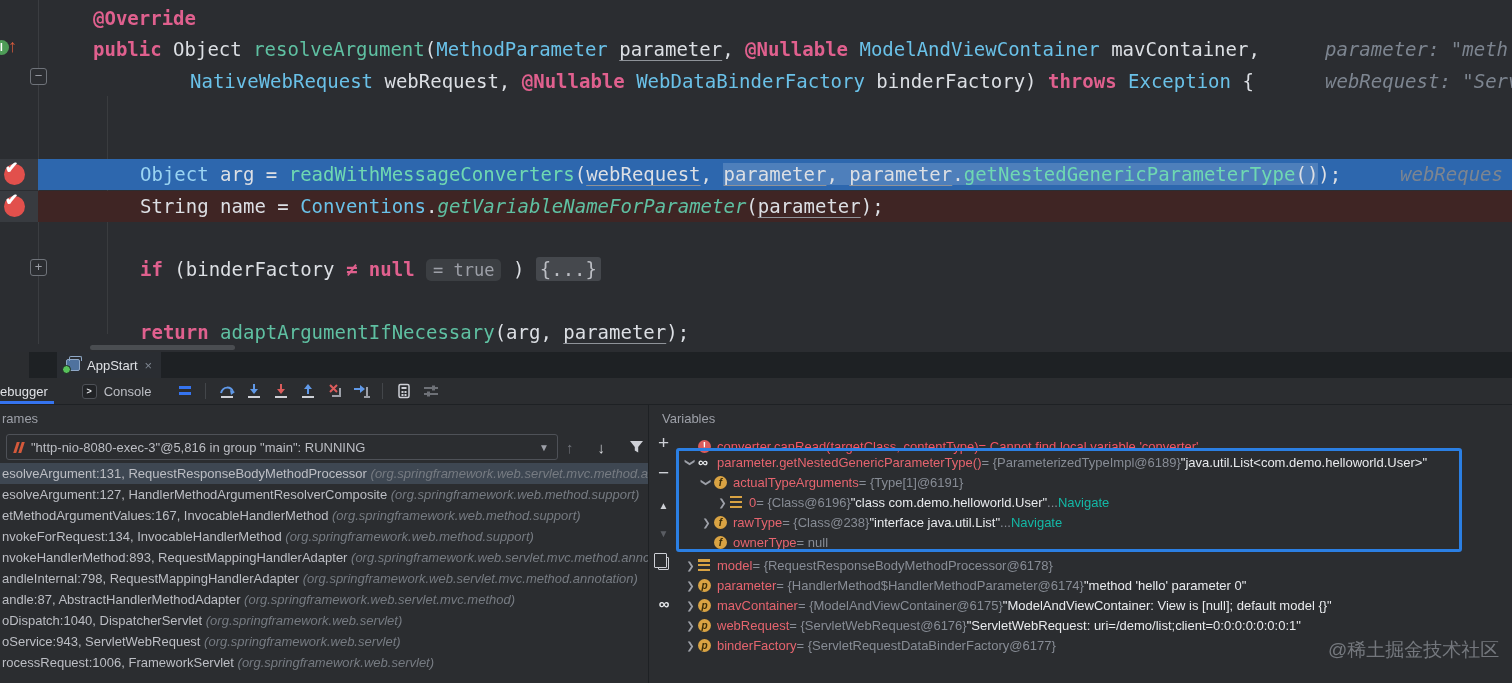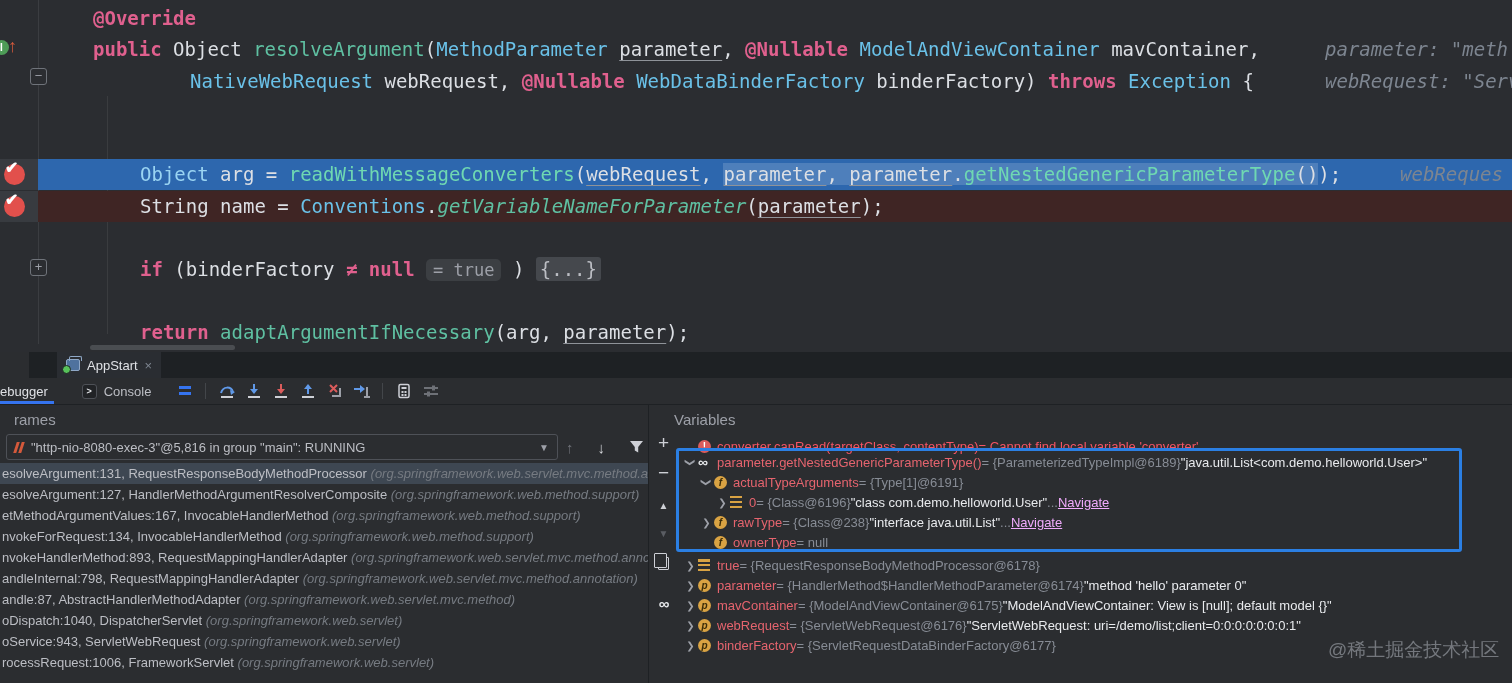--- a/index.html
+++ b/index.html
@@ -51,21 +51,21 @@
   .dbg-tab { position:relative; height:100%; display:flex; align-items:center; color:#DFE1E5; font-size:13px; padding-right:12px; }
   .dbg-tab::after { content:""; position:absolute; left:0; bottom:0; width:54px; height:3px; background:#3574F0; }
   .console-tab { display:flex; align-items:center; gap:7px; color:#BCBEC4; font-size:13px; margin-left:22px; }
   .console-ico { width:15px; height:15px; background:#212326; border:1px solid #4E5157; border-radius:3px; color:#E8EAED;
     font-size:9px; line-height:13px; text-align:center; font-weight:bold; }
   .tb { width:27px; height:23px; display:flex; align-items:center; justify-content:center; border-radius:3px; }
   .sep { width:1px; height:16px; background:#43464A; margin:0 7px; }
   
   .content { position:absolute; top:405px; left:0; width:1512px; height:278px; }
   .frames { position:absolute; left:0; top:0; width:649px; height:278px; border-right:1px solid #1E2124; }
-  .panel-header { height:26px; color:#9DA0A8; font-size:15px; padding:6px 4px 0 2px;margin-left:12px; }
+  .panel-header { height:26px; color:#9DA0A8; font-size:13px; padding:6px 4px 0 2px; }
   .thread-combo { position:absolute; left:6px; top:29px; width:552px; height:26px; border:1px solid #4E5157;
     border-radius:3px; display:flex; align-items:center; gap:7px; padding:0 8px; color:#BCBEC4; font-size:13px; }
   .thread-ico { width:9px; height:11px; position:relative; flex:none; }
   .thread-ico::before, .thread-ico::after { content:""; position:absolute; width:3px; height:11px; background:#D4593B; transform:skewX(-18deg); }
   .thread-ico::after { left:5px; }
   .combo-chev { margin-left:auto; color:#9DA0A8; font-size:10px; }
   .frames-nav { position:absolute; left:562px; top:29px; width:86px; height:26px; display:flex; align-items:center; justify-content:space-between; padding:0 4px; }
   .frames-list { position:absolute; left:0; top:58px; width:648px; height:220px; overflow:hidden; font-size:13px; }
   .frame-row { height:21px; line-height:21px; padding-left:2px; white-space:nowrap; overflow:hidden; color:#BCBEC4; }
   .frame-row .pkg { color:#767B82; font-style:italic; }
@@ -83,21 +83,21 @@
   .chev.open { transform:rotate(90deg); }
   .vicon { width:19px; flex:none; display:flex; align-items:center; }
   .ic-watch { color:#E8EAED; font-weight:bold; font-size:14px; letter-spacing:-1px; }
   .ic-err { width:13px; height:13px; border-radius:50%; background:#DB5C5C; color:#fff; font-size:10px; font-weight:bold; line-height:13px; text-align:center; }
   .ic-circle { width:13px; height:13px; border-radius:50%; background:#D9A343; color:#3B2D09; font-size:10px; font-weight:bold; font-style:italic; line-height:13px; text-align:center; }
   .ic-item { width:12px; height:12px; background:repeating-linear-gradient(to bottom,#D9A343 0 2.5px,transparent 2.5px 4.8px); }
   .vname { color:#E5646E; }
   .vname.err { color:#F75464; }
   .vp-gray { color:#878C95; }
   .vp-white { color:#E8EAED; }
-  .vp-link { color:#f0abfc;text-decoration:underline; }
+  .vp-link { color:#14b8a6; }
   .vp-err { color:#F75464; }
   .hlbox { position:absolute; left:26px; top:43px; width:786px; height:104px; border:3px solid #2B7FE3; border-radius:3px; pointer-events:none; }
   .watermark { position:absolute; left:1328px; top:637px; color:#81858B; font-size:19px; opacity:.85; font-family:"Liberation Sans",sans-serif; }
 </style>
 </head>
 <body>
 
 <div class="editor">
   <div class="gutter-line"></div>
   <div class="indent-guide"></div>
@@ -308,21 +308,21 @@
             <span class="ic-circle">f</span>
           </span>
           <span class="vname">ownerType</span>
           <span class="vp-gray"> = null</span>
         </div>
         <div class="vrow" style="top: 124px; padding-left: 6px;">
           <span class="chev">❯</span>
           <span class="vicon">
             <span class="ic-item"></span>
           </span>
-          <span class="vname">true</span>
+          <span class="vname">model</span>
           <span class="vp-gray"> = {RequestResponseBodyMethodProcessor@6178}</span>
         </div>
         <div class="vrow" style="top: 144px; padding-left: 6px;">
           <span class="chev">❯</span>
           <span class="vicon">
             <span class="ic-circle">p</span>
           </span>
           <span class="vname">parameter</span>
           <span class="vp-gray"> = {HandlerMethod$HandlerMethodParameter@6174} </span>
           <span class="vp-white">"method 'hello' parameter 0"</span>

